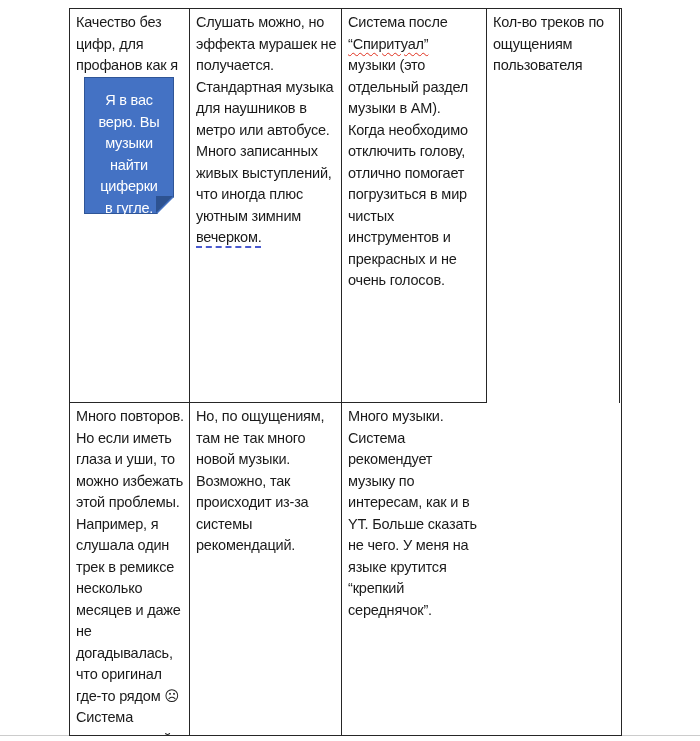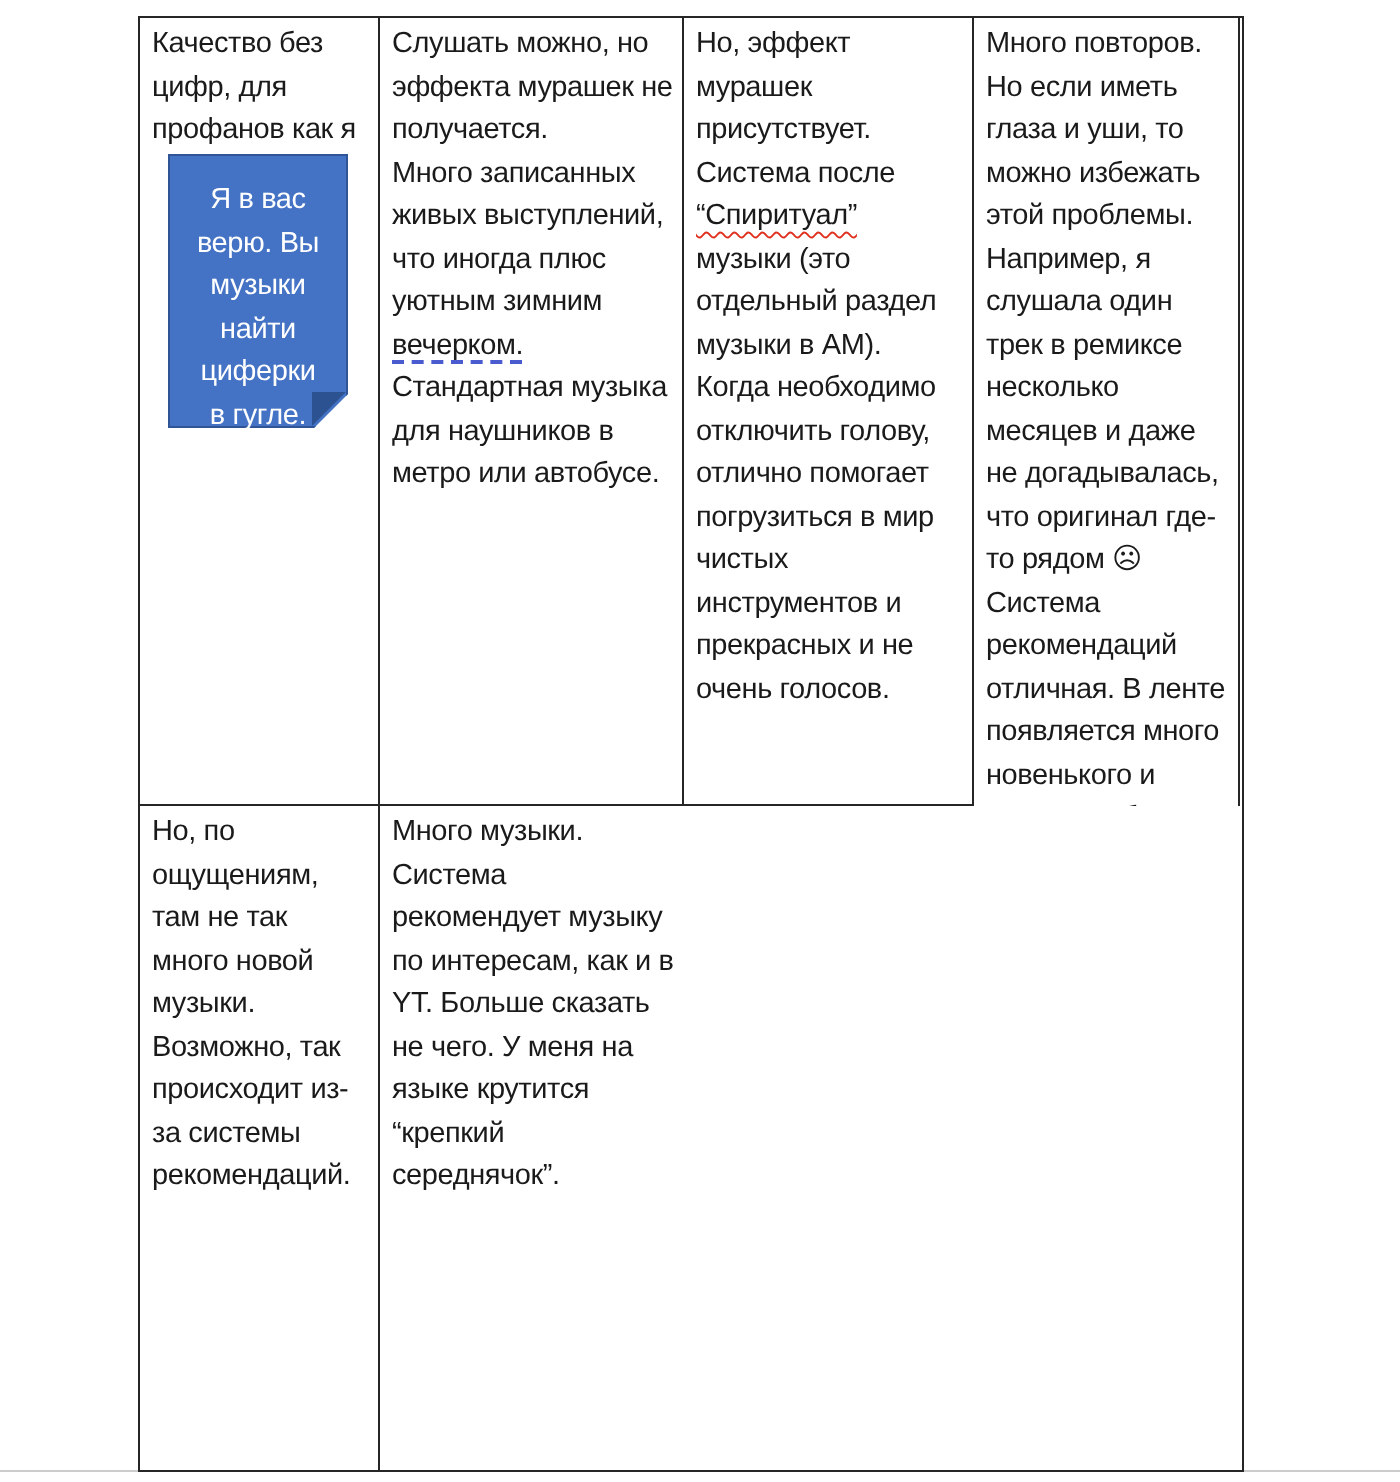--- a/index.html
+++ b/index.html
@@ -93,31 +93,33 @@
     <div class="cell">
       <p>Качество без цифр, для профанов как я</p>
       <div class="callout">
         <span>Я в вас верю. Вы музыки найти циферки </span><span class="nowrap"><span>в </span><span class="spell">гугле.</span></span>
         <div class="fold"></div>
       </div>
     </div>
 
     <div class="cell">
       <p>Слушать можно, но эффекта мурашек не получается.</p>
+      <p>Стандартная музыка для наушников в метро или автобусе.</p>
       <p><span>Много записанных живых выступлений, что иногда плюс уютным зимним </span><span class="grammar">вечерком.</span></p>
-      <p>Стандартная музыка для наушников в метро или автобусе.</p>
     </div>
 
     <div class="cell">
-      <p>Но, эффект мурашек присутствует.</p>
       <p><span>Система после </span><span class="spell">“Спиритуал”</span><br><span>музыки (это отдельный раздел музыки в АМ).</span></p>
       <p>Когда необходимо отключить голову, отлично помогает погрузиться в мир чистых инструментов и прекрасных и не очень голосов.</p>
     </div>
 
 
+    <div class="cell row-last">
+      <p>Кол-во треков по ощущениям пользователя</p>
+    </div>
 
     <div class="cell row-last">
       <p><span>Много повторов. Но если иметь глаза и уши, то можно избежать этой проблемы. Например, я слушала один трек в ремиксе несколько месяцев и даже не догадывалась, что оригинал где-то рядом </span><span>☹</span></p>
       <p>Система рекомендаций отличная. В ленте появляется много новенького и старого забытого. Поэтому кажется, что треков много.</p>
     </div>
 
     <div class="cell row-last">
       <p>Но, по ощущениям, там не так много новой музыки. Возможно, так происходит из-за системы рекомендаций.</p>
     </div>
 

